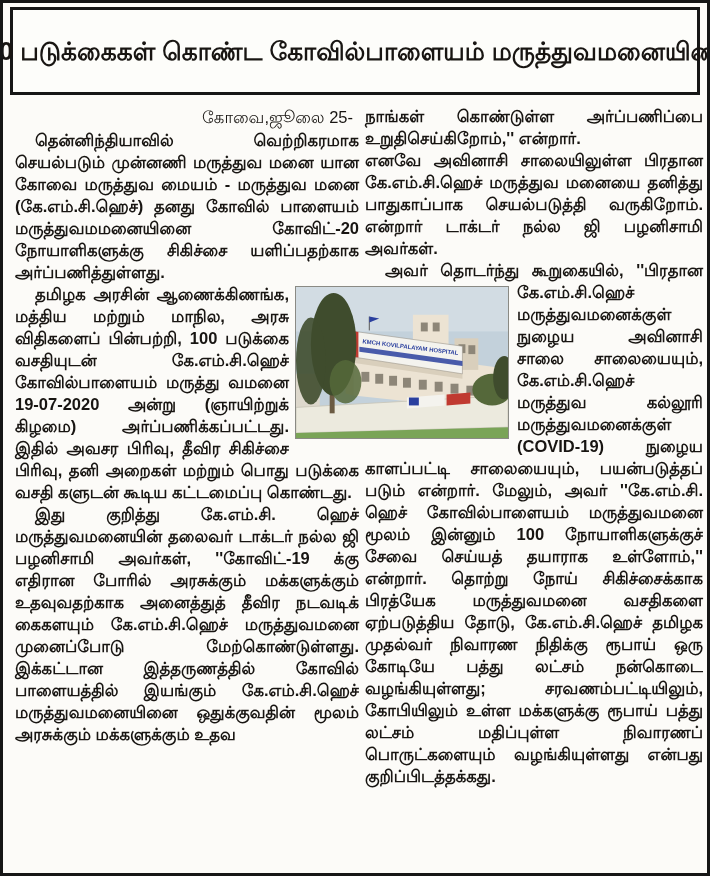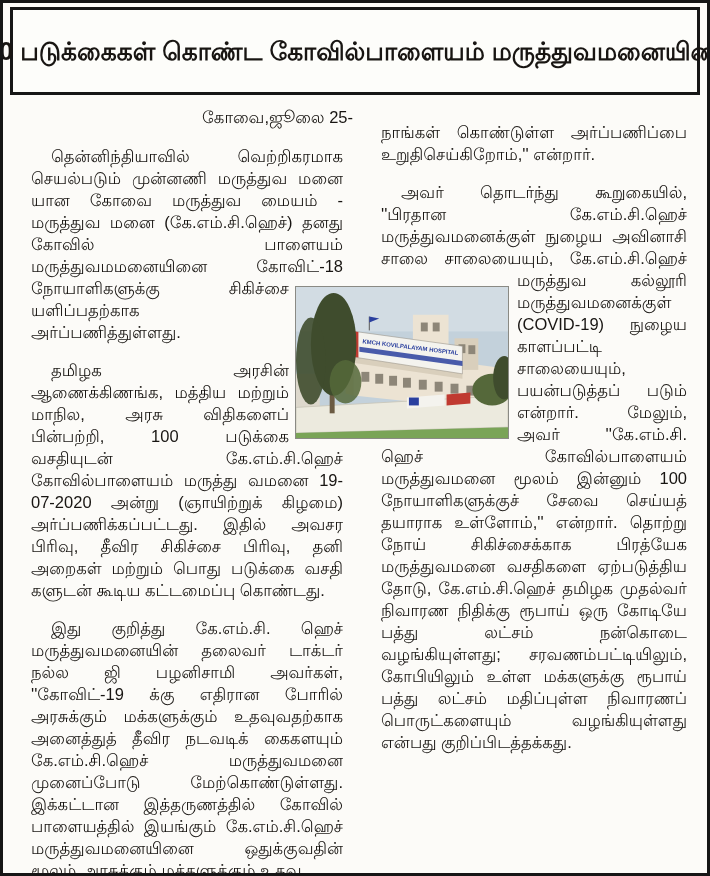--- a/index.html
+++ b/index.html
@@ -15,21 +15,21 @@
     gap:4px;text-align:center;
   }
   .headline-line{
     font-weight:bold;font-size:25px;line-height:36px;white-space:nowrap;
     font-family:"Liberation Sans","DejaVu Sans",sans-serif;
   }
   .col{
     position:absolute;top:102px;font-size:16.5px;line-height:22px;
     text-align:justify;font-family:"Liberation Sans","DejaVu Sans",sans-serif;
   }
-  .col p{margin:16px;text-indent:20px;}
+  .col p{margin:0;text-indent:20px;font-weight:bold;}
   .col p.noindent{text-indent:0;}
   .left-col{left:12px;width:344px;}
   .right-col{left:362px;width:338px;}
   .dateline{font-weight:normal;text-align:right;padding-right:6px;line-height:24px;}
   
   .spacer-a{float:right;width:0;height:181px;}
   .spacer-b{float:right;clear:right;width:70px;height:155px;}
   .spacer-c{float:left;width:0;height:181px;}
   .spacer-d{float:left;clear:left;width:152px;height:155px;}
   .photo{
@@ -44,29 +44,30 @@
 <div class="page">
 
   <div class="headline-box">
     <div class="headline-line">100 படுக்கைகள் கொண்ட  கோவில்பாளையம் மருத்துவமனையினை</div>
   </div>
 
   <div class="col left-col">
     <div class="spacer-a"></div>
     <div class="spacer-b"></div>
     <div class="dateline">கோவை,ஜூலை 25-</div>
-    <p>தென்னிந்தியாவில் வெற்றிகரமாக செயல்படும் முன்னணி மருத்துவ மனை யான கோவை மருத்துவ மையம் - மருத்துவ மனை (கே.எம்.சி.ஹெச்) தனது கோவில் பாளையம் மருத்துவமமனையினை கோவிட்-18 நோயாளிகளுக்கு சிகிச்சை யளிப்பதற்காக அர்ப்பணித்துள்ளது.</p>
+    <p>தென்னிந்தியாவில் வெற்றிகரமாக செயல்படும் முன்னணி மருத்துவ மனை யான கோவை மருத்துவ மையம் - மருத்துவ மனை (கே.எம்.சி.ஹெச்) தனது கோவில் பாளையம் மருத்துவமமனையினை கோவிட்-20 நோயாளிகளுக்கு சிகிச்சை யளிப்பதற்காக அர்ப்பணித்துள்ளது.</p>
     <p>தமிழக அரசின் ஆணைக்கிணங்க, மத்திய மற்றும்  மாநில, அரசு விதிகளைப் பின்பற்றி, 100 படுக்கை வசதியுடன் கே.எம்.சி.ஹெச் கோவில்பாளையம் மருத்து வமனை 19-07-2020 அன்று (ஞாயிற்றுக் கிழமை) அர்ப்பணிக்கப்பட்டது. இதில் அவசர பிரிவு, தீவிர சிகிச்சை பிரிவு, தனி அறைகள் மற்றும் பொது படுக்கை வசதி களுடன் கூடிய கட்டமைப்பு கொண்டது.</p>
     <p>இது குறித்து கே.எம்.சி. ஹெச் மருத்துவமனையின் தலைவர் டாக்டர் நல்ல ஜி பழனிசாமி அவர்கள், ''கோவிட்-19 க்கு எதிரான போரில் அரசுக்கும் மக்களுக்கும் உதவுவதற்காக அனைத்துத் தீவிர நடவடிக் கைகளயும் கே.எம்.சி.ஹெச் மருத்துவமனை முனைப்போடு மேற்கொண்டுள்ளது. இக்கட்டான இத்தருணத்தில் கோவில் பாளையத்தில் இயங்கும் கே.எம்.சி.ஹெச் மருத்துவமனையினை ஒதுக்குவதின் மூலம் அரசுக்கும் மக்களுக்கும் உதவ</p>
   </div>
 
   <div class="col right-col">
     <div class="spacer-c"></div>
     <div class="spacer-d"></div>
     <p class="noindent">நாங்கள் கொண்டுள்ள அர்ப்பணிப்பை உறுதிசெய்கிறோம்,'' என்றார்.</p>
+    <p class="noindent"><span>எனவே அவினாசி சாலையிலுள்ள பிரதான கே.எம்.சி.ஹெச் மருத்துவ மனையை தனித்து பாதுகாப்பாக செயல்படுத்தி வருகிறோம். என்றார்</span> <span>டாக்டர் நல்ல ஜி பழனிசாமி அவர்கள்.</span></p>
     <p>அவர் தொடர்ந்து கூறுகையில், ''பிரதான கே.எம்.சி.ஹெச் மருத்துவமனைக்குள் நுழைய அவினாசி சாலை சாலையையும், கே.எம்.சி.ஹெச் மருத்துவ கல்லூரி மருத்துவமனைக்குள் (COVID-19) நுழைய காளப்பட்டி சாலையையும், பயன்படுத்தப் படும் என்றார். மேலும், அவர் ''கே.எம்.சி. ஹெச் கோவில்பாளையம் மருத்துவமனை மூலம் இன்னும் 100 நோயாளிகளுக்குச் சேவை செய்யத் தயாராக உள்ளோம்,'' என்றார். தொற்று நோய் சிகிச்சைக்காக பிரத்யேக மருத்துவமனை வசதிகளை ஏற்படுத்திய தோடு, கே.எம்.சி.ஹெச்  தமிழக முதல்வர் நிவாரண நிதிக்கு ரூபாய் ஒரு கோடியே பத்து லட்சம் நன்கொடை வழங்கியுள்ளது; சரவணம்பட்டியிலும், கோபியிலும் உள்ள மக்களுக்கு ரூபாய் பத்து லட்சம் மதிப்புள்ள நிவாரணப் பொருட்களையும் வழங்கியுள்ளது என்பது குறிப்பிடத்தக்கது.</p>
   </div>
 
   <div class="photo">
     <svg viewBox="0 0 214 153" preserveAspectRatio="none">
 
       <rect x="0" y="0" width="214" height="130" fill="#c3d1db"></rect>
       <rect x="0" y="0" width="214" height="45" opacity="0.55" fill="#dfe6ea"></rect>
 
       <rect x="0" y="88" width="24" height="34" fill="#ddd8cc"></rect>

